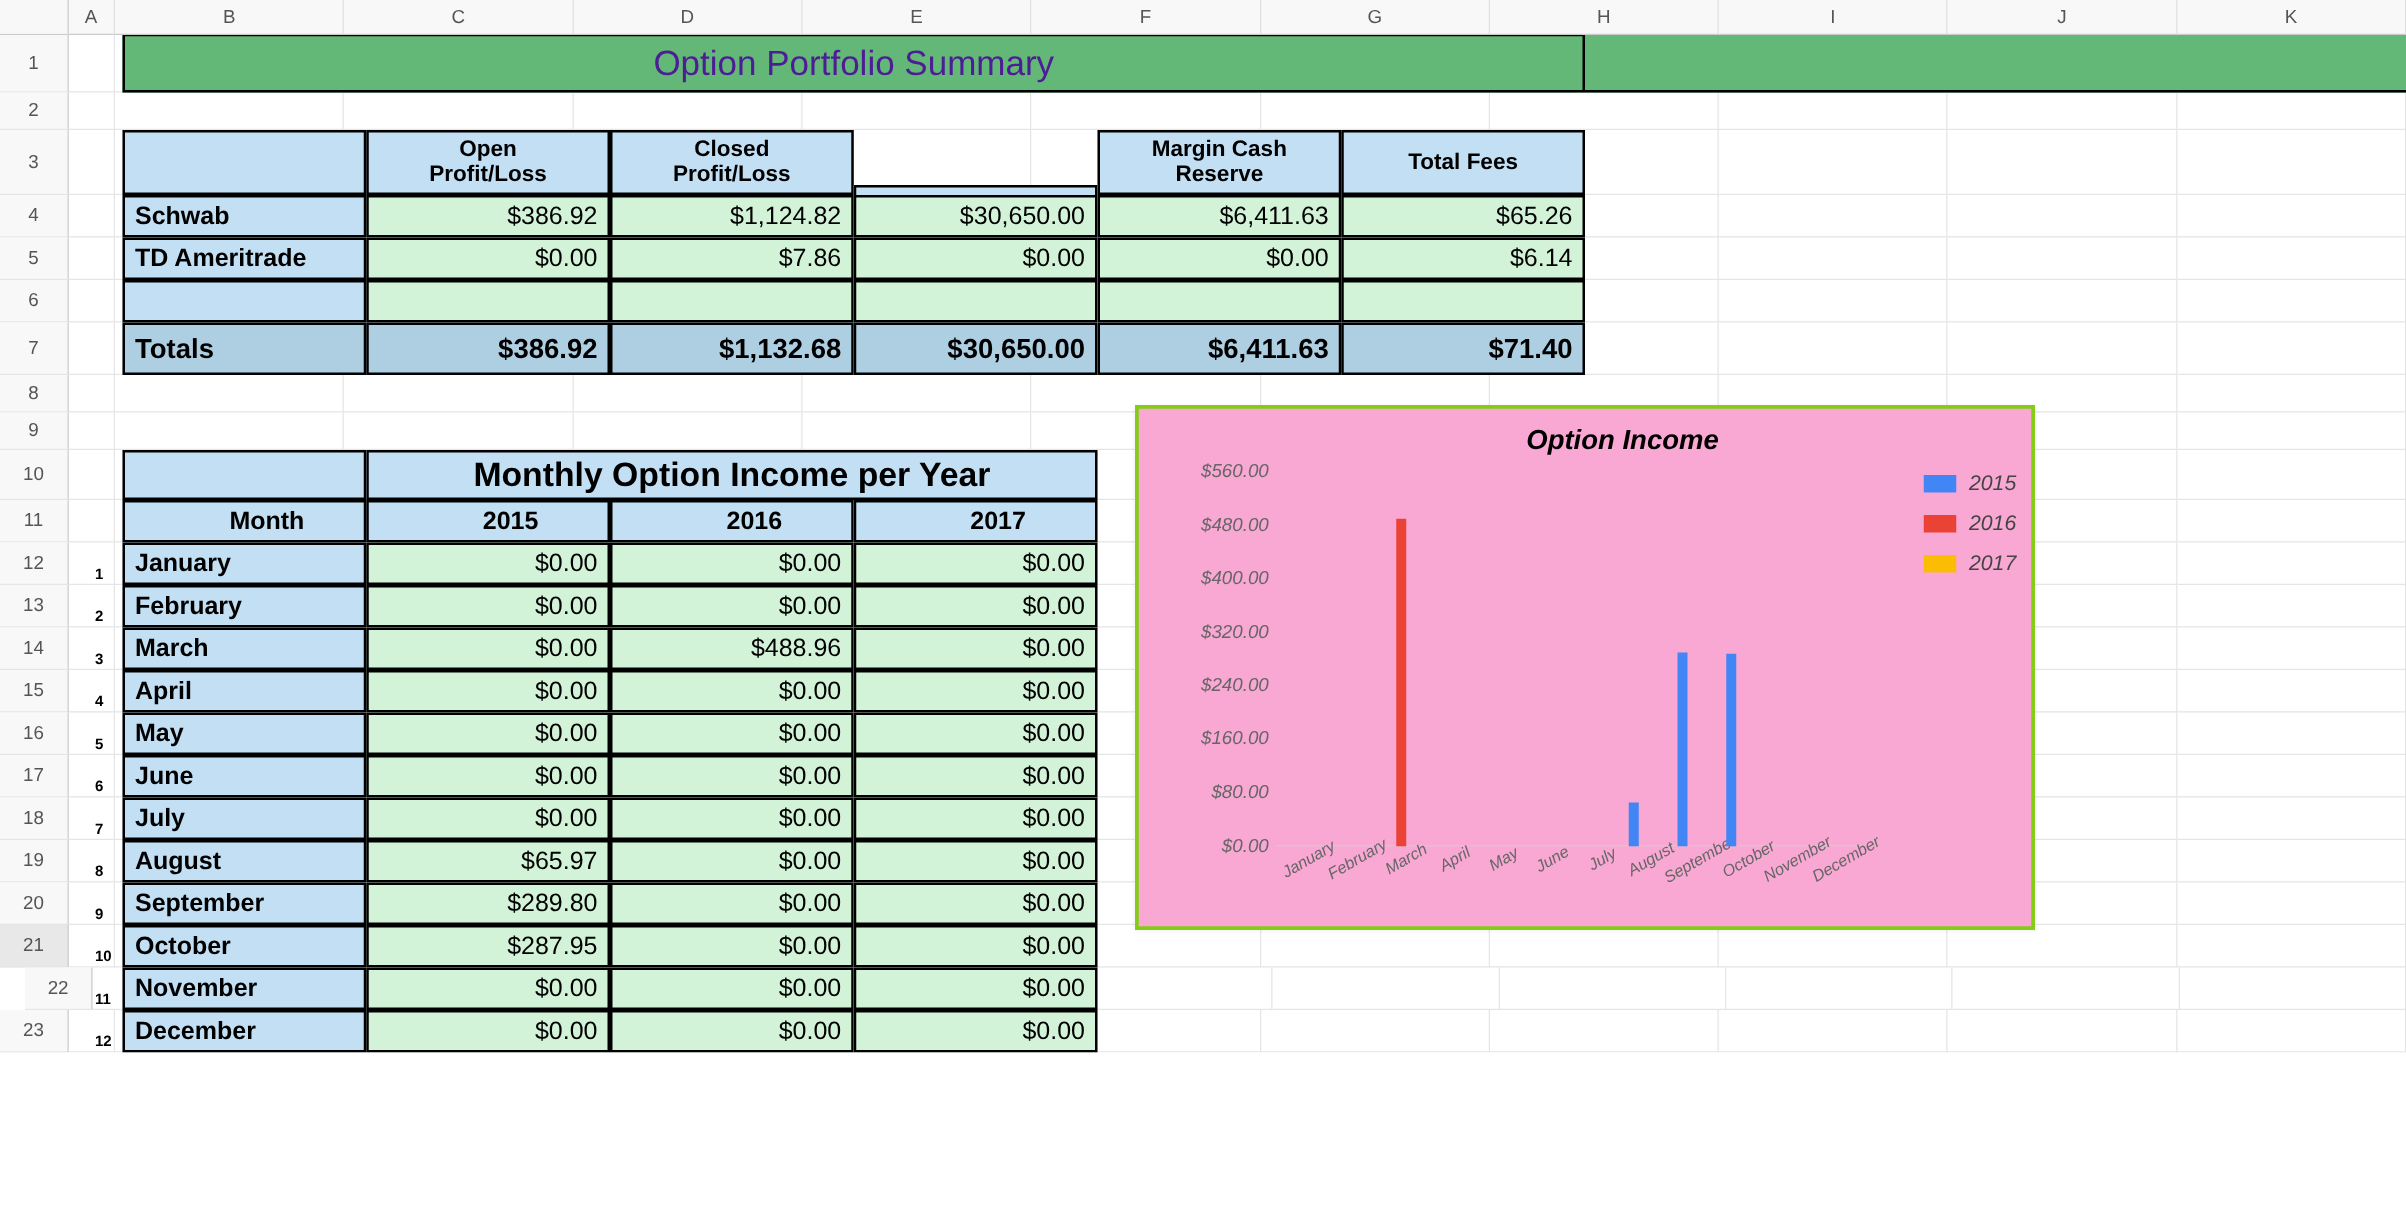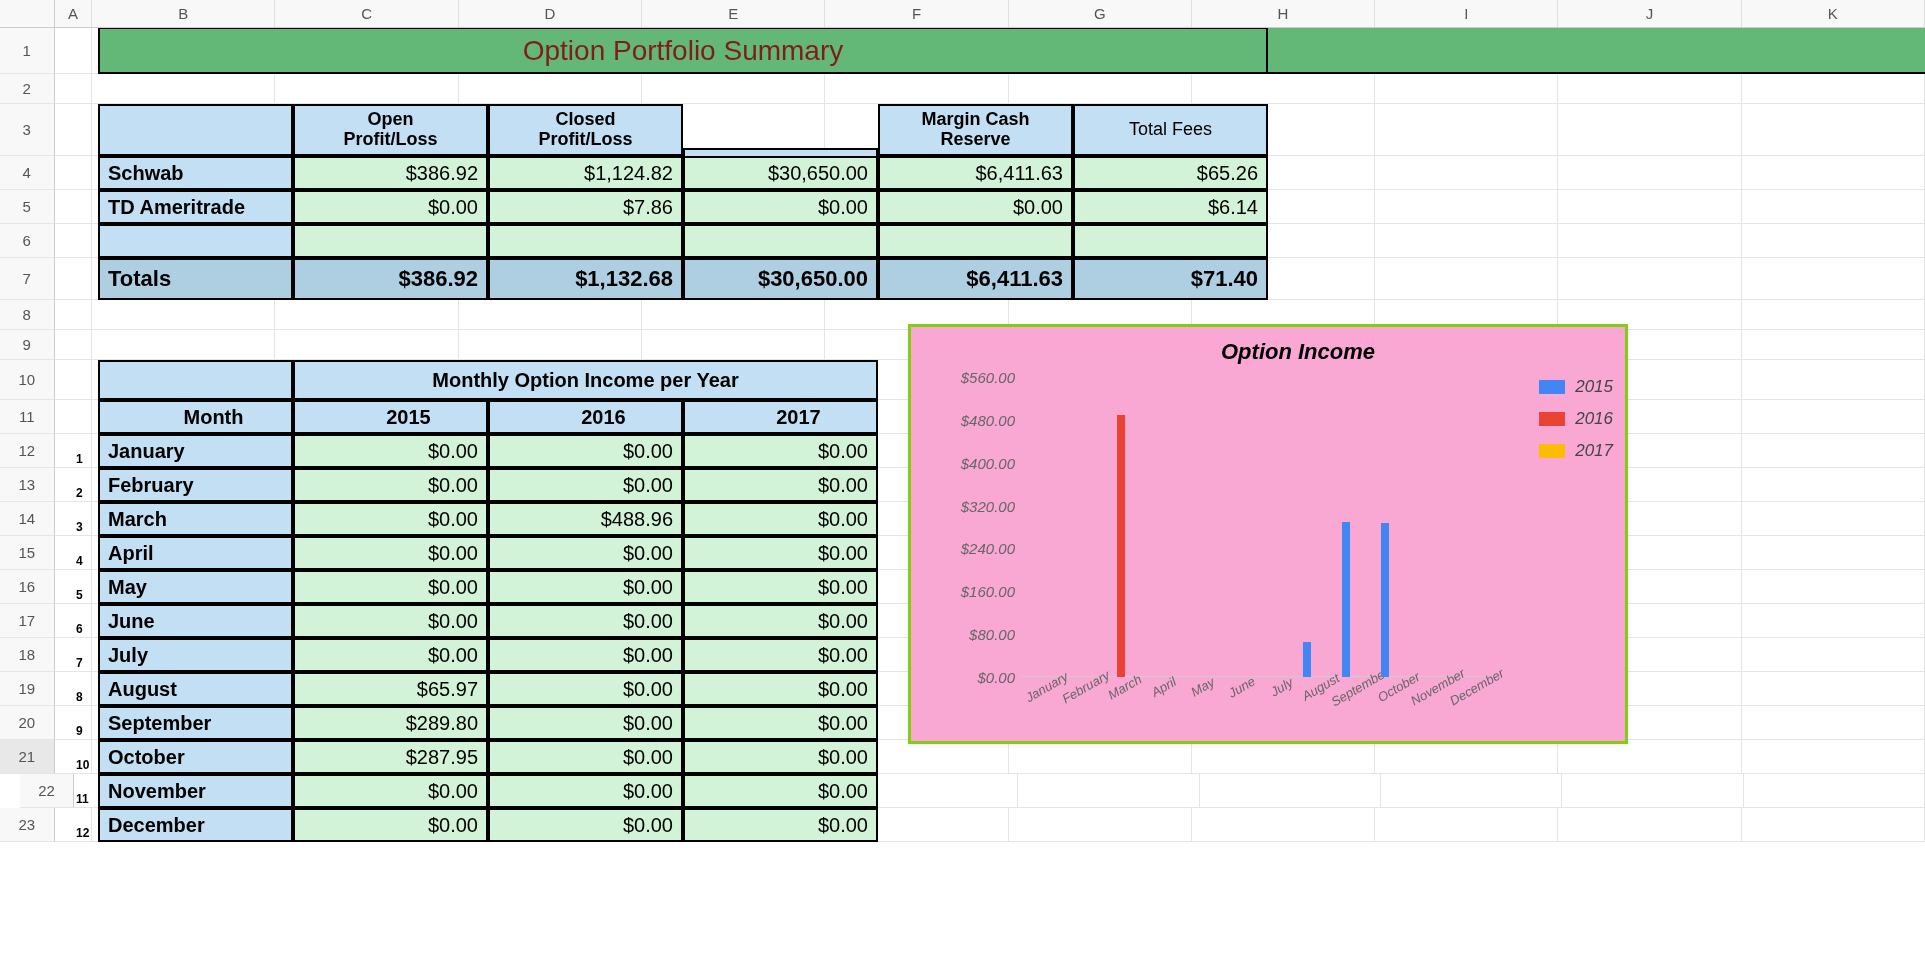--- a/index.html
+++ b/index.html
@@ -66,38 +66,38 @@
   .cJ{width:195px;}
   .cK{width:195px;}
 
   
   .title-banner {
     position:absolute;
     background:#63b877;
     border:2px solid #000;
     border-top:1px solid #000;
     display:flex;align-items:center;justify-content:center;
-    color:#7f1d1d;font-size:28px;
+    color:#4c1d95;font-size:28px;
   }
   
   .ov {
     position:absolute;
     border:2px solid #000;
     display:flex;align-items:center;
   }
   .hdr { background:#c2dff3; font-weight:bold; text-align:center; justify-content:center; font-size:18px; }
   .hdr2 { line-height:1.1;font-size:18px; }
   .rowlab { background:#c2dff3; font-weight:bold; padding:0 8px; font-size:20px; }
   .val { background:#d2f3d7; justify-content:flex-end; padding:0 8px; font-size:20px;text-align:right; }
   .tot { background:#aecee2; font-weight:bold; font-size:22px; }
   .blank { background:#c2dff3; }
   .blankv { background:#d2f3d7; }
 
   
-  .mhdr { background:#c2dff3; font-weight:bold; text-align:center; justify-content:center; font-size:20px; }
+  .mhdr { background:#c2dff3; font-weight:bold; text-align:center; justify-content:center; font-size:27px; }
   .mhdr-s { font-size:20px;padding-left:36px; }
   .mlab { background:#c2dff3; font-weight:bold; padding:0 8px; font-size:20px; }
   .mval { background:#d2f3d7; justify-content:flex-end; padding:0 8px; font-size:20px; }
 
   .idx {
     position:absolute;
     right:6px;
     bottom:2px;
     font-size:12px;
     font-weight:bold;
@@ -511,21 +511,21 @@
       <div class="ov hdr hdr2" style="left: 488px; top: 104px; width: 195px; height: 52px;">
         <div style="text-align:center;width:100%;font-weight:bold">Closed<br>Profit/Loss</div>
       </div>
       <div class="ov hdr hdr2" style="left: 683px; top: 104px; width: 195px; height: 52px; margin-top: 44px;">
         <div style="text-align:center;width:100%;font-weight:bold">Cash Reserve</div>
       </div>
       <div class="ov hdr hdr2" style="left: 878px; top: 104px; width: 195px; height: 52px;">
         <div style="text-align:center;width:100%;font-weight:bold">Margin Cash<br>Reserve</div>
       </div>
       <div class="ov hdr hdr2" style="left: 1073px; top: 104px; width: 195px; height: 52px;">
-        <div style="text-align:center;width:100%;font-weight:normal">Total Fees</div>
+        <div style="text-align:center;width:100%;font-weight:bold">Total Fees</div>
       </div>
       <div class="ov rowlab" style="left: 98px; top: 156px; width: 195px; height: 34px;">Schwab</div>
       <div class="ov val" style="left: 293px; top: 156px; width: 195px; height: 34px;">$386.92</div>
       <div class="ov val" style="left: 488px; top: 156px; width: 195px; height: 34px;">$1,124.82</div>
       <div class="ov val" style="left: 683px; top: 156px; width: 195px; height: 34px;">$30,650.00</div>
       <div class="ov val" style="left: 878px; top: 156px; width: 195px; height: 34px;">$6,411.63</div>
       <div class="ov val" style="left: 1073px; top: 156px; width: 195px; height: 34px;">$65.26</div>
       <div class="ov rowlab" style="left: 98px; top: 190px; width: 195px; height: 34px;">TD Ameritrade</div>
       <div class="ov val" style="left: 293px; top: 190px; width: 195px; height: 34px;">$0.00</div>
       <div class="ov val" style="left: 488px; top: 190px; width: 195px; height: 34px;">$7.86</div>

